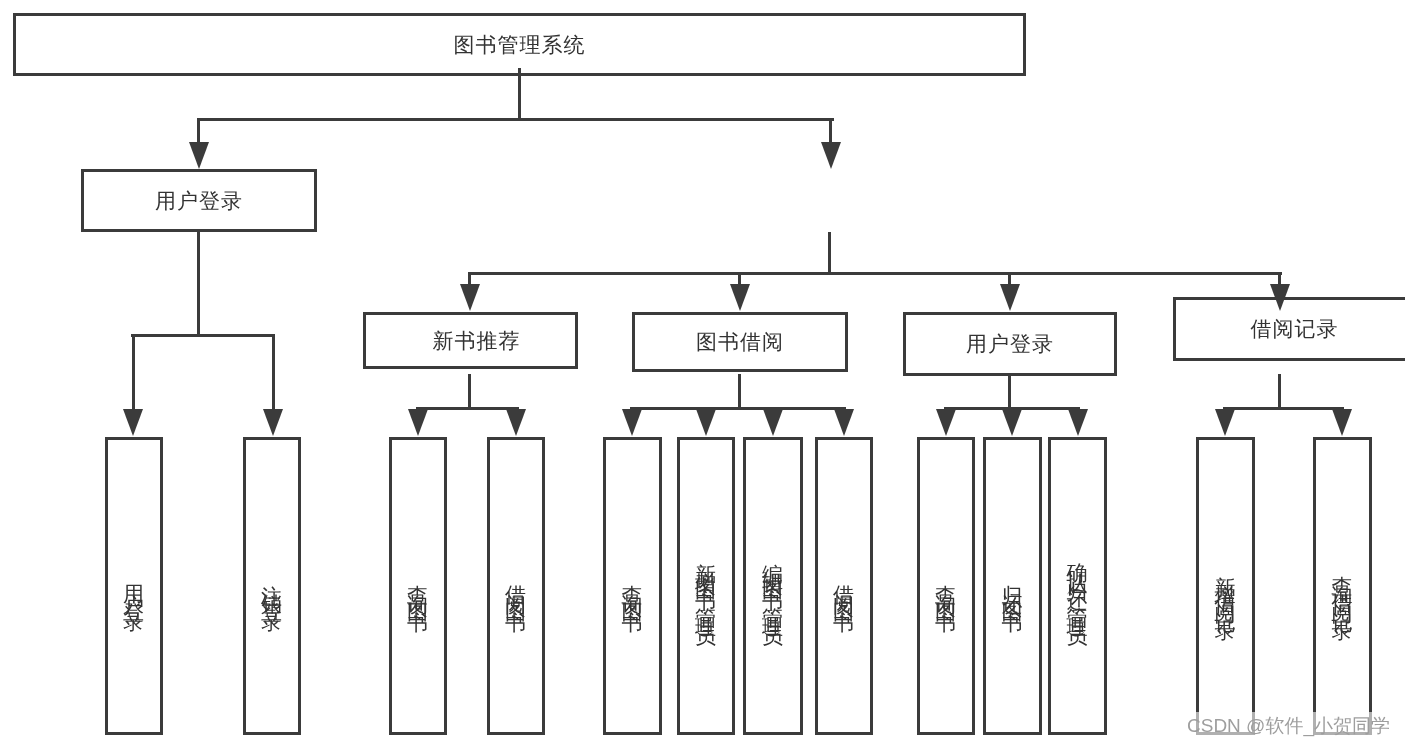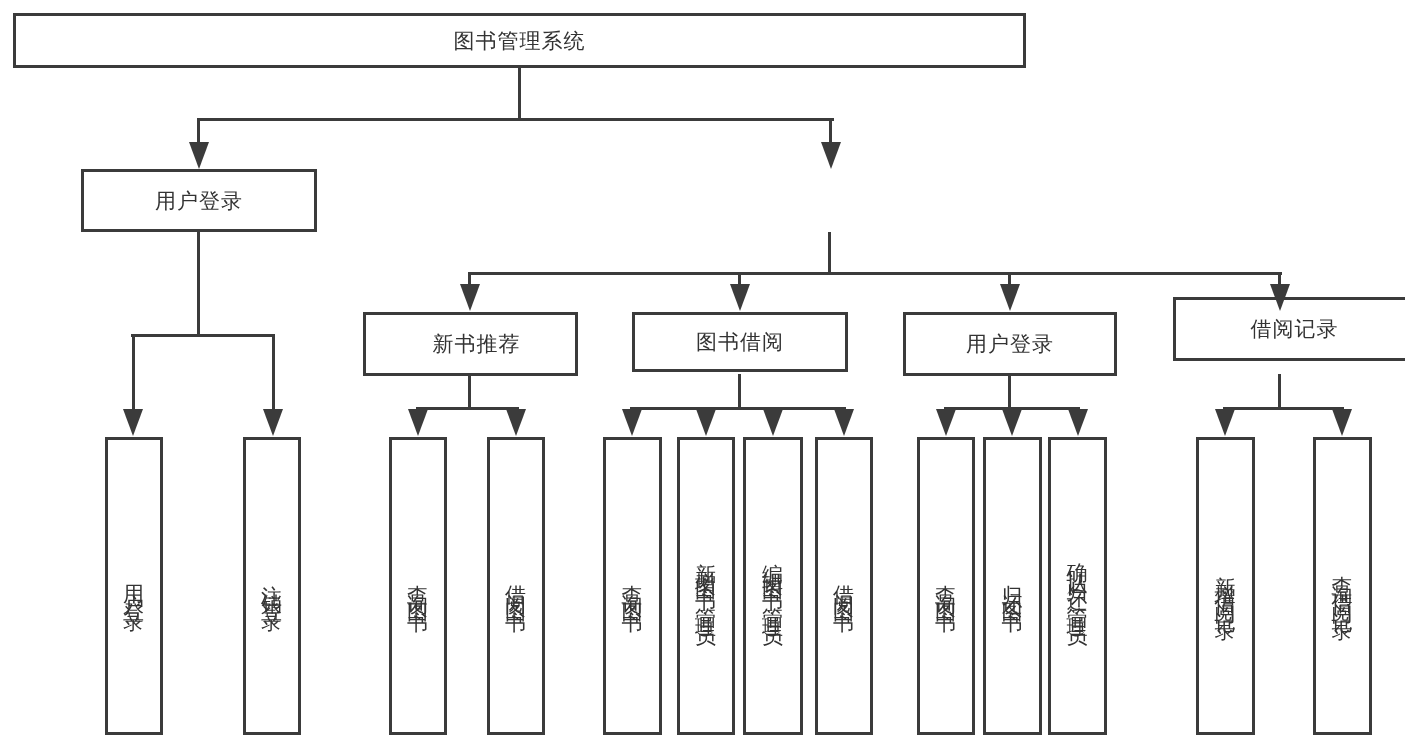--- a/index.html
+++ b/index.html
@@ -25,25 +25,25 @@
   .watermark{
     position:absolute;left:1183px;top:712px;font-size:19px;color:#9e9e9e;
     background:rgba(255,255,255,0.6);padding:1px 4px;white-space:nowrap;z-index:5;
   }
 </style>
 </head>
 <body>
 
 <div id="stage">
 
-  <div class="node" style="left:13px;top:13px;width:1013px;height:55px;">图书管理系统</div>
+  <div class="node" style="left:13px;top:13px;width:1013px;height:63px;">图书管理系统</div>
 
   <div class="node" style="left:81px;top:169px;width:236px;height:63px;">用户登录</div>
 
-  <div class="node" style="left:363px;top:312px;width:215px;height:64px;padding-left:12px;">新书推荐</div>
+  <div class="node" style="left:363px;top:312px;width:215px;height:57px;padding-left:12px;">新书推荐</div>
   <div class="node" style="left:632px;top:312px;width:216px;height:60px;">图书借阅</div>
   <div class="node" style="left:903px;top:312px;width:214px;height:64px;">用户登录</div>
   <div class="node" style="left:1173px;top:297px;width:243px;height:64px;">借阅记录</div>
 
   <div class="node leaf" style="left:105px;top:437px;width:58px;height:298px;">用户登录</div>
   <div class="node leaf" style="left:243px;top:437px;width:58px;height:298px;">注销登录</div>
 
   <div class="node leaf" style="left:389px;top:437px;width:58px;height:298px;">查询图书</div>
   <div class="node leaf" style="left:487px;top:437px;width:58px;height:298px;">借阅图书</div>
 
@@ -100,14 +100,15 @@
   <div class="hline" style="left:944px;top:407px;width:136px;"></div>
   <div class="arrow" style="left:936px;top:409px;"></div>
   <div class="arrow" style="left:1002px;top:409px;"></div>
   <div class="arrow" style="left:1068px;top:409px;"></div>
 
   <div class="vline" style="left:1278px;top:374px;height:35px;"></div>
   <div class="hline" style="left:1223px;top:407px;width:121px;"></div>
   <div class="arrow" style="left:1215px;top:409px;"></div>
   <div class="arrow" style="left:1332px;top:409px;"></div>
 
+  <div class="watermark">CSDN @软件_小贺同学</div>
 
 </div>
 
 </body></html>

